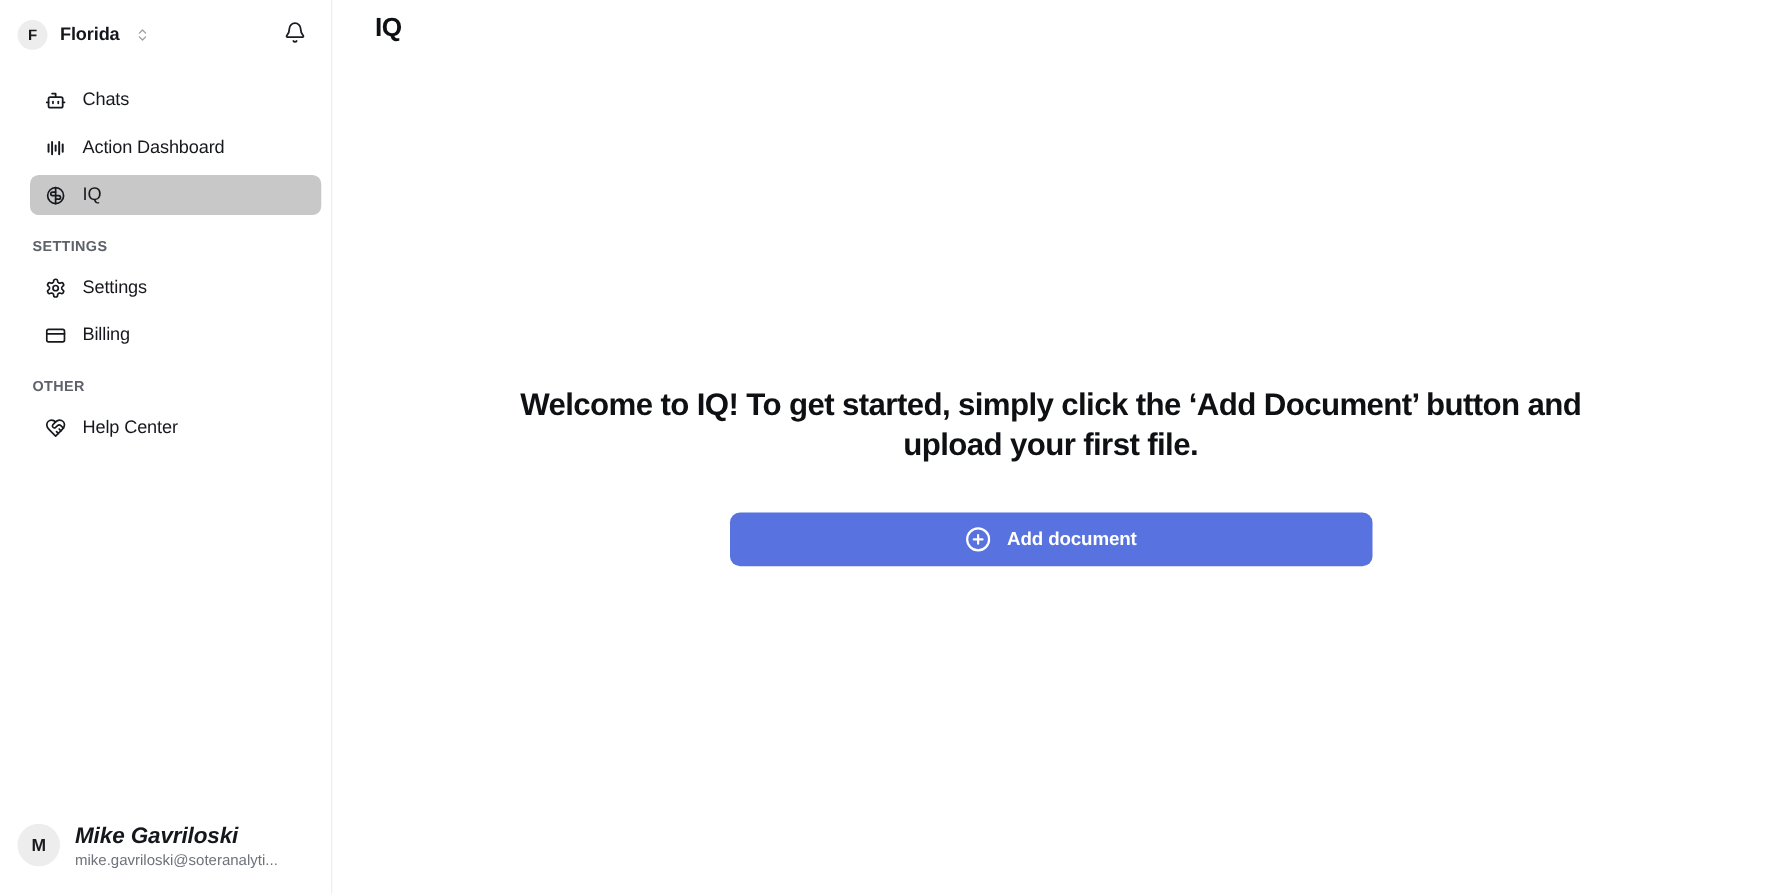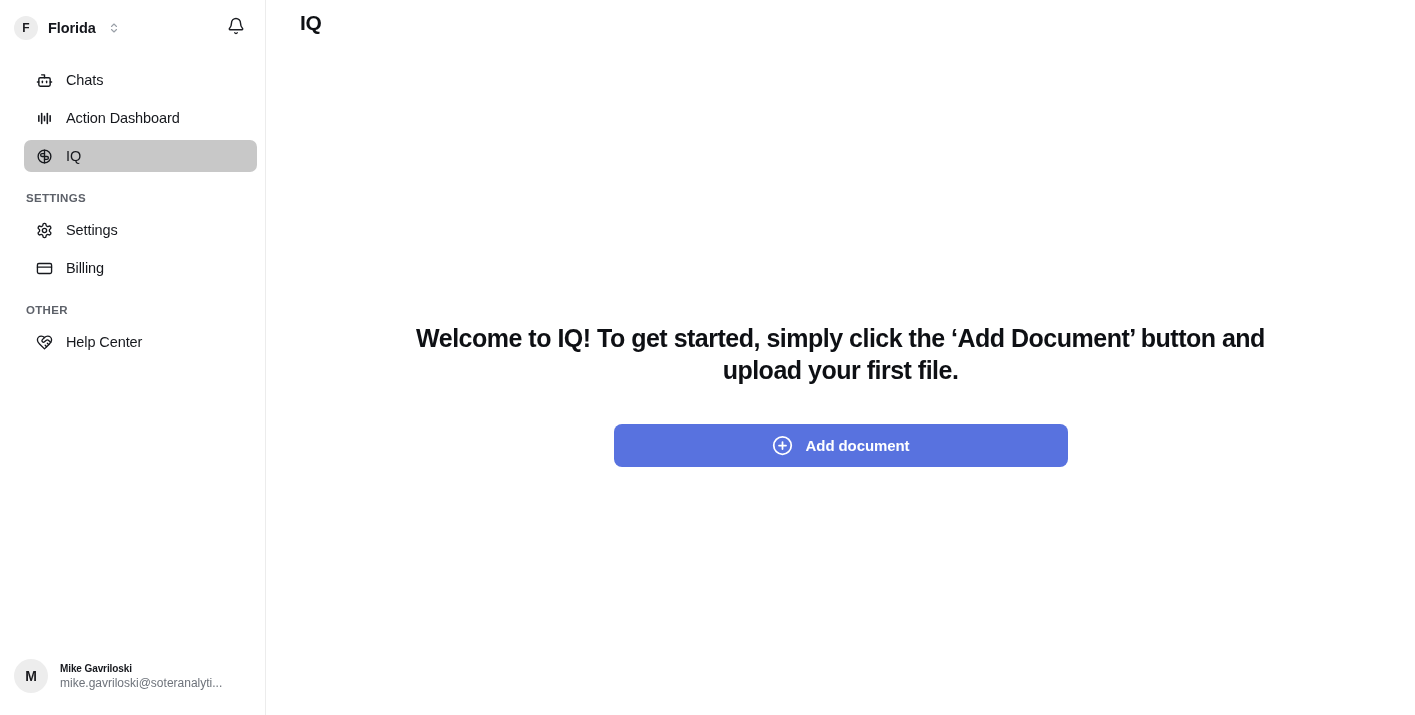--- a/index.html
+++ b/index.html
@@ -148,25 +148,26 @@
     justify-content: center;
     flex: 0 0 auto;
   }
   .user-texts {
     display: flex;
     flex-direction: column;
     min-width: 0;
     gap: 2px;
   }
   .user-name {
-    font-size: 10px;
+    font-size: 18px;
     font-weight: 600;
     color: #15171c;
     letter-spacing: -0.1px;
     white-space: nowrap;
+    font-style: italic;
   }
   .user-email {
     font-size: 12px;
     font-weight: 400;
     color: #6e737b;
     white-space: nowrap;
     overflow: hidden;
     text-overflow: ellipsis;
     max-width: 176px;
   }
@@ -196,38 +197,38 @@
     font-weight: 400;
     color: #565c65;
     margin: 7px 0 0 0;
     letter-spacing: -0.1px;
   }
 
   .empty-state {
     position: absolute;
     left: 34px;
     right: 34px;
-    top: 322px;
+    top: 308px;
     display: flex;
     flex-direction: column;
     align-items: center;
   }
   .welcome-text {
     font-size: 25px;
     font-weight: 700;
     color: #0e1014;
     text-align: center;
     letter-spacing: -0.5px;
     line-height: 1.29;
     max-width: 905px;
     margin: 0;
   }
   .add-doc-btn {
     margin-top: 37px;
-    width: 454px;
+    width: 514px;
     height: 43px;
     border: none;
     border-radius: 8px;
     background: #5872df;
     color: #ffffff;
     display: flex;
     align-items: center;
     justify-content: center;
     gap: 13px;
     cursor: pointer;

